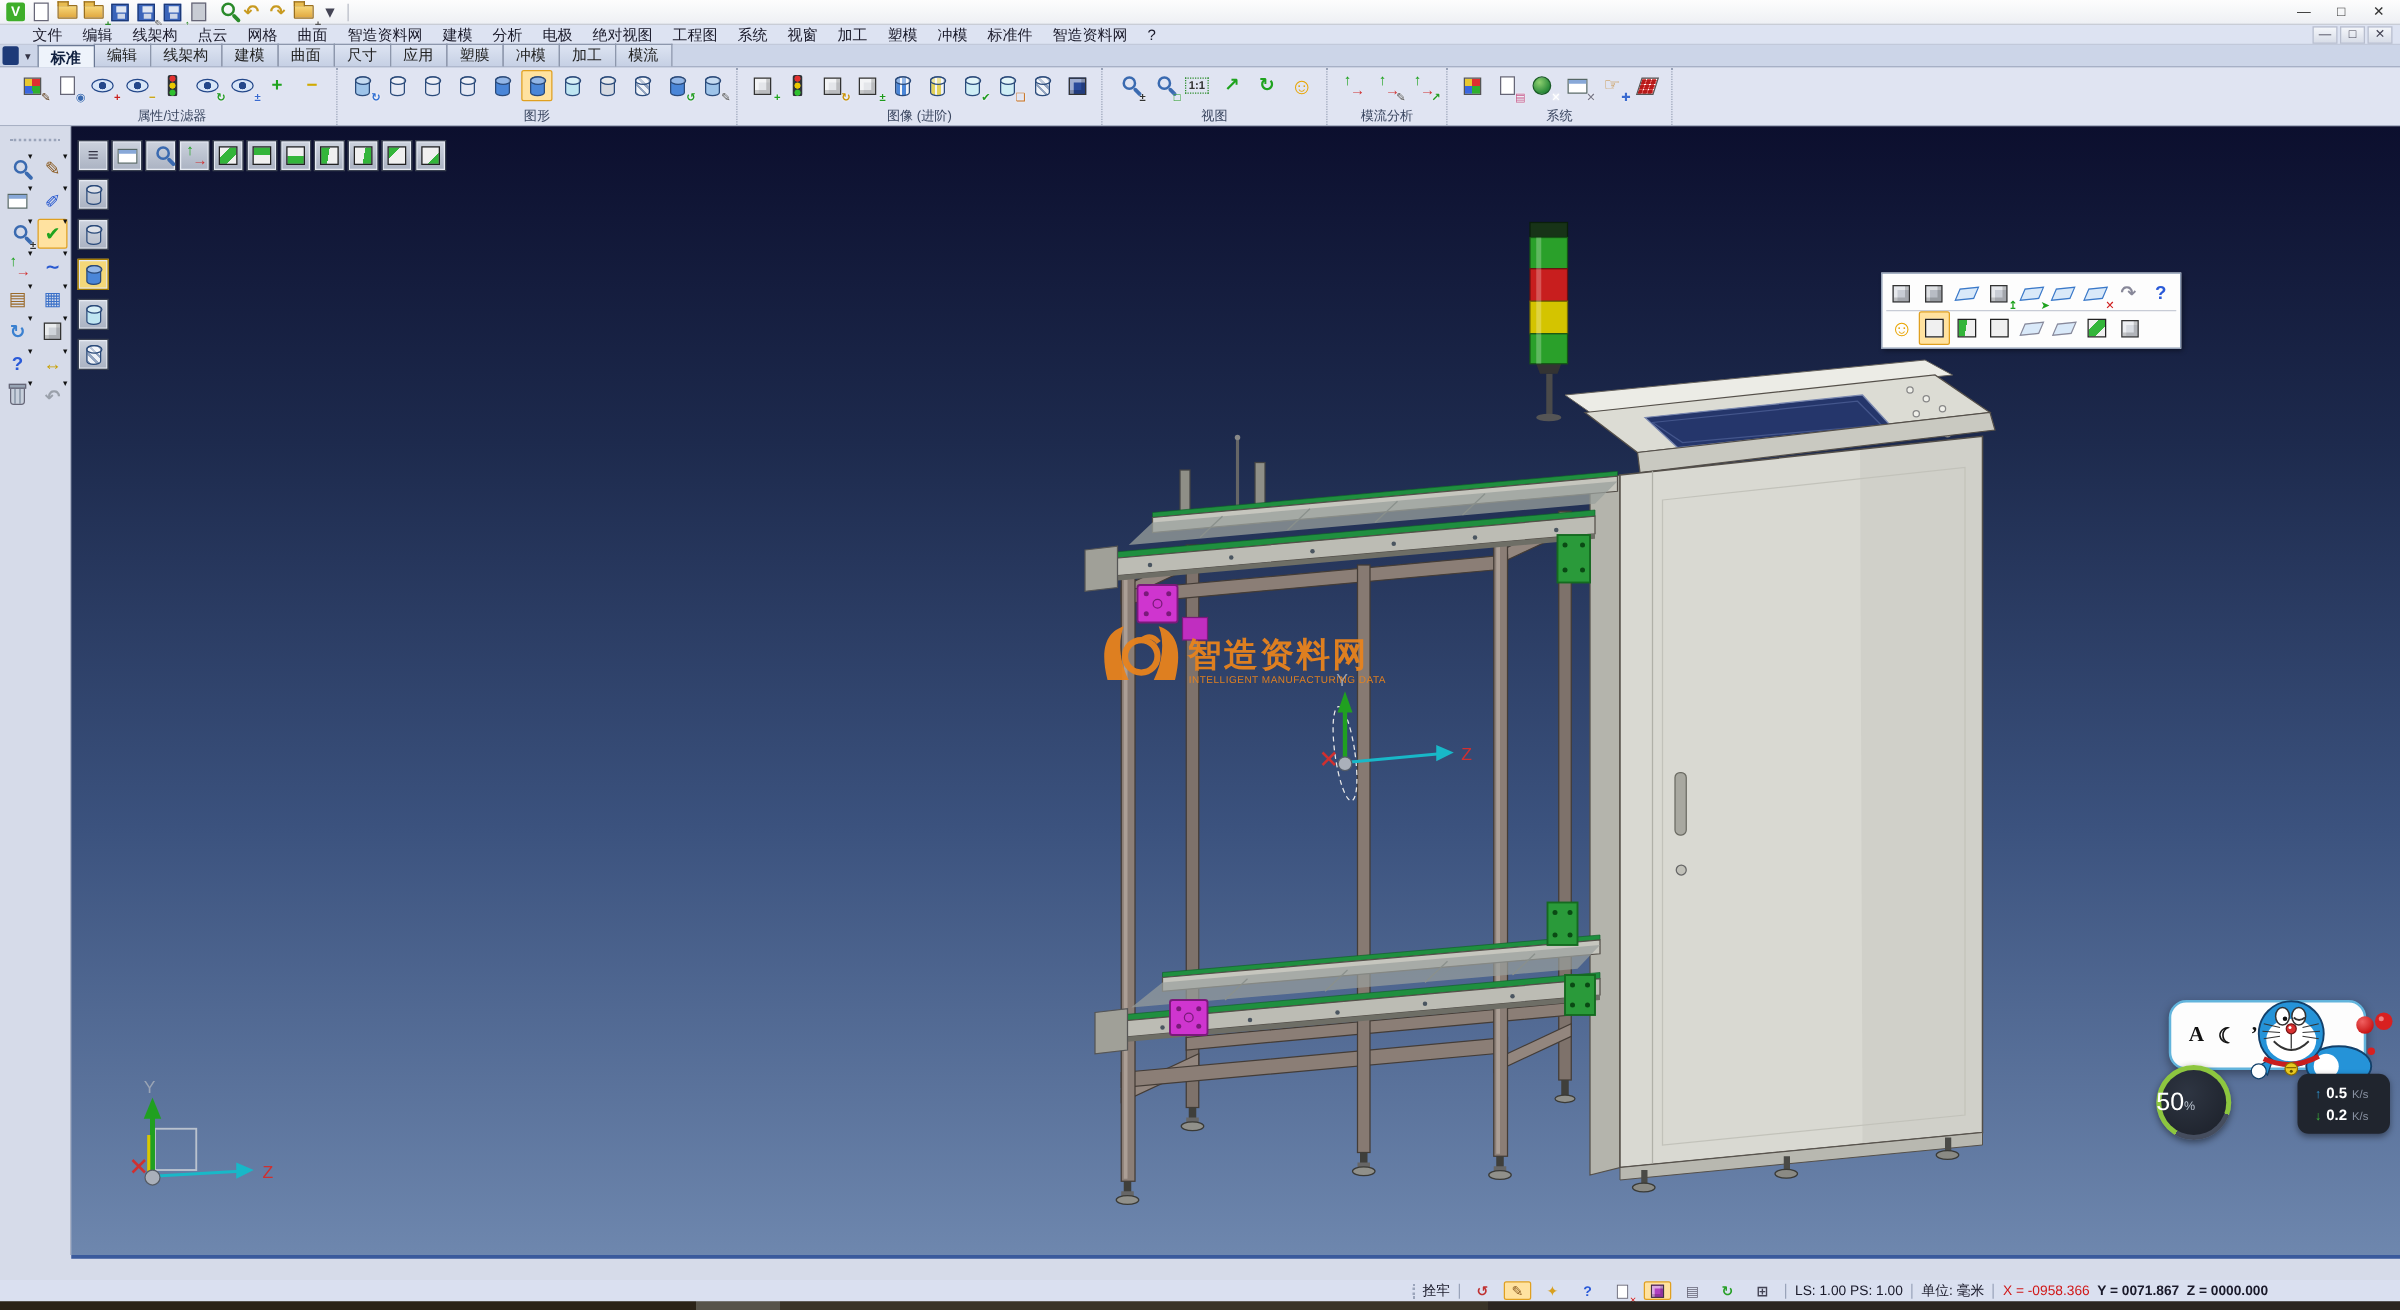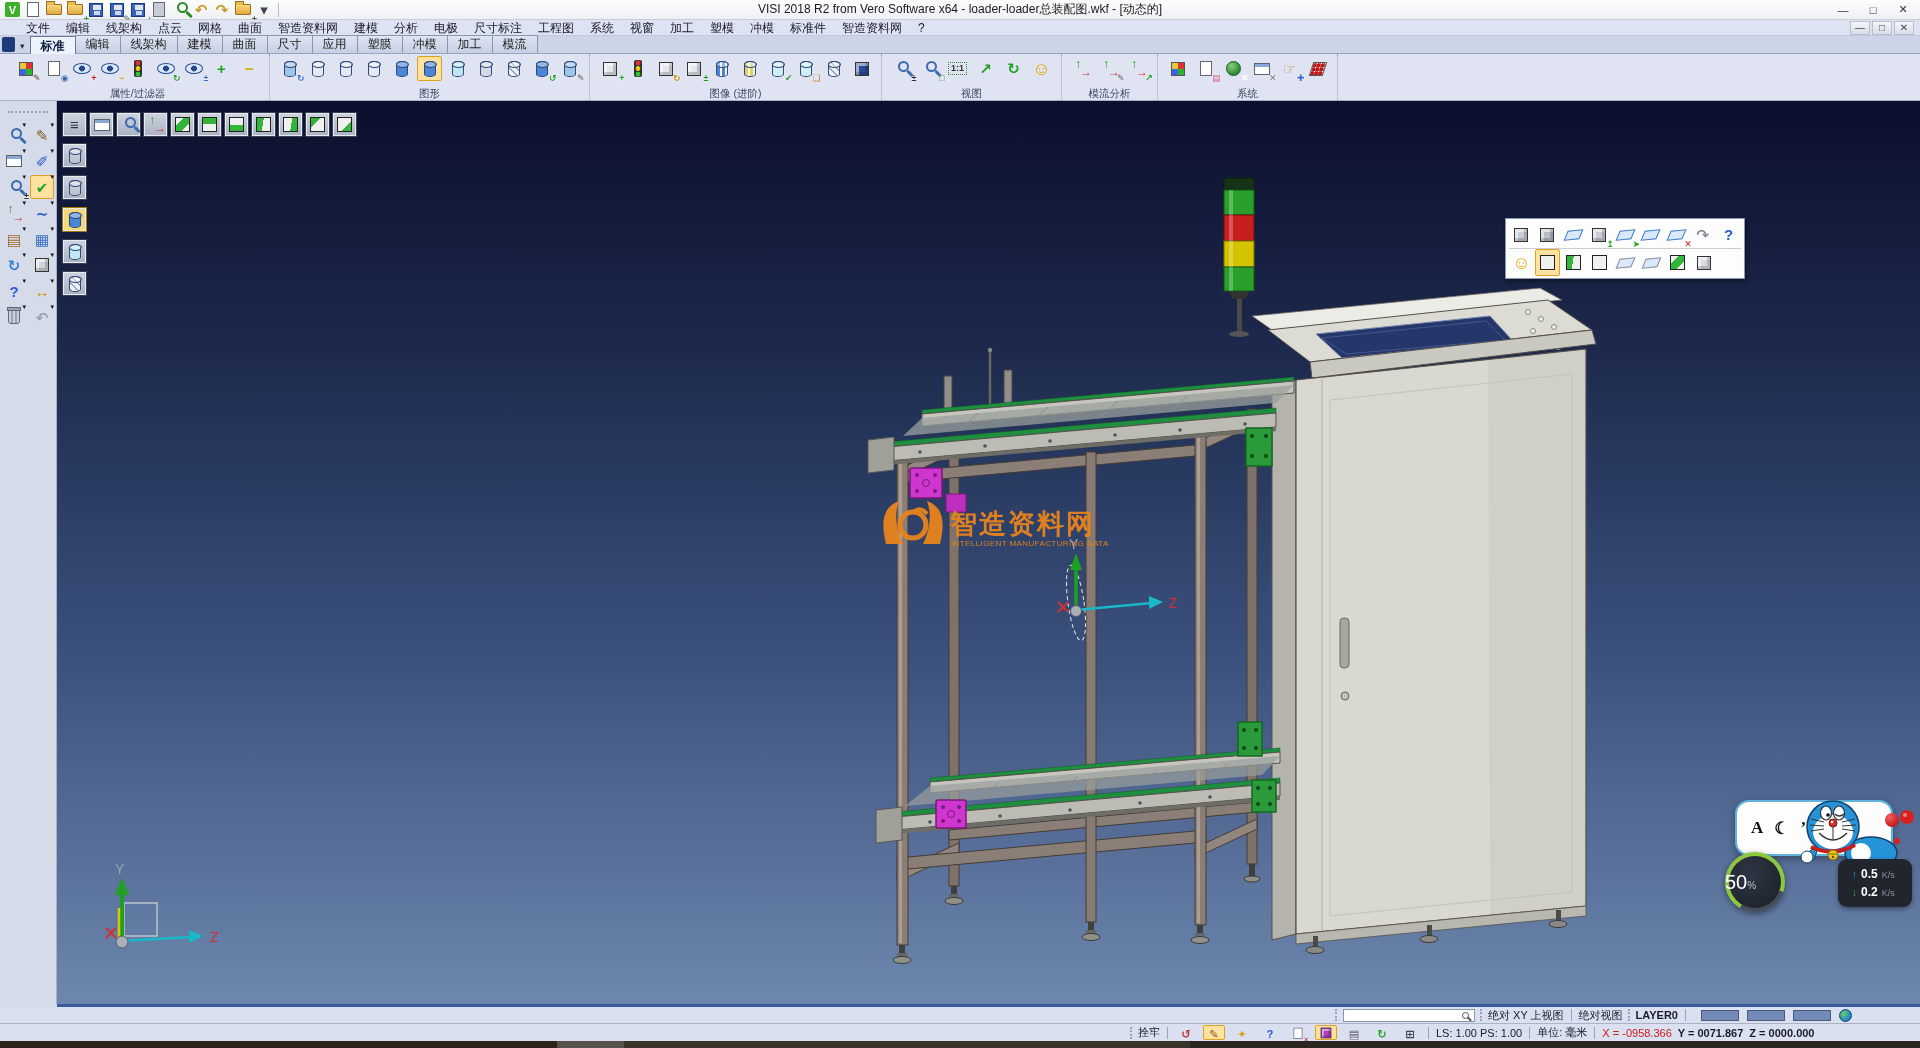--- a/index.html
+++ b/index.html
@@ -201,21 +201,20 @@
             <span class="badge" style="--bc: #555;">+</span>
           </span>
         </span>
         <span class="tbtn">
           <span class="ic t-glyph" style="--c: #445;">
             <span class="g">▾</span>
           </span>
         </span>
       </div>
     <span class="qa-sep"></span>
-    <div class="wtitle">VISI 2018 R2 from Vero Software x64 - loader-loader总装配图.wkf - [动态的]</div>
     <div class="winctl">
 
     <span>—</span>
         <span>□</span>
         <span>✕</span>
       </div>
   </div>
 
   <div class="menubar">
     <div style="display:flex">
@@ -223,21 +222,21 @@
     <span class="mi">文件</span>
         <span class="mi">编辑</span>
         <span class="mi">线架构</span>
         <span class="mi">点云</span>
         <span class="mi">网格</span>
         <span class="mi">曲面</span>
         <span class="mi">智造资料网</span>
         <span class="mi">建模</span>
         <span class="mi">分析</span>
         <span class="mi">电极</span>
-        <span class="mi">尺寸标注</span>
+        <span class="mi">绝对视图</span>
         <span class="mi">工程图</span>
         <span class="mi">系统</span>
         <span class="mi">视窗</span>
         <span class="mi">加工</span>
         <span class="mi">塑模</span>
         <span class="mi">冲模</span>
         <span class="mi">标准件</span>
         <span class="mi">智造资料网</span>
         <span class="mi">?</span>
       </div>
@@ -1093,43 +1092,20 @@
         <span class="gauge-txt">
             <span>50</span>
             <span class="gauge-pct">%</span>
           </span>
       </div>
     </div>
   </div>
 
   <div class="vborder"></div>
 
-  <div class="sb1">
-    <div style="margin-left:1330px;display:flex;align-items:center">
-      <span class="sbdot"></span>
-      <div class="search-wrap">
-        <input value="" style="">
-        <span class="mini-lens"></span>
-      </div>
-      <span class="sbdot"></span>
-      <span class="lbl">绝对 XY 上视图</span>
-      <span class="sbsep"></span>
-      <span class="lbl">绝对视图</span>
-      <span class="sbdot"></span>
-      <span class="lbl b">LAYER0</span>
-      <span class="sbsep"></span>
-      <div style="display:flex">
-
-      <span class="swatch" style="background: rgb(115, 137, 183);"></span>
-          <span class="swatch" style="background: rgb(115, 137, 183);"></span>
-          <span class="swatch" style="background: rgb(115, 137, 183);"></span>
-        </div>
-      <span class="globe"></span>
-    </div>
-  </div>
 
   <div class="sb2">
     <div style="margin-left:1125px;display:flex;align-items:center">
       <span class="sbdot"></span>
       <span class="lbl">拴牢</span>
       <span class="sbsep"></span>
       <div style="display:flex;gap:6px">
           <span class="tbtn">
             <span class="ic t-glyph" style="--c: #c03030;">
               <span class="g">↺</span>

